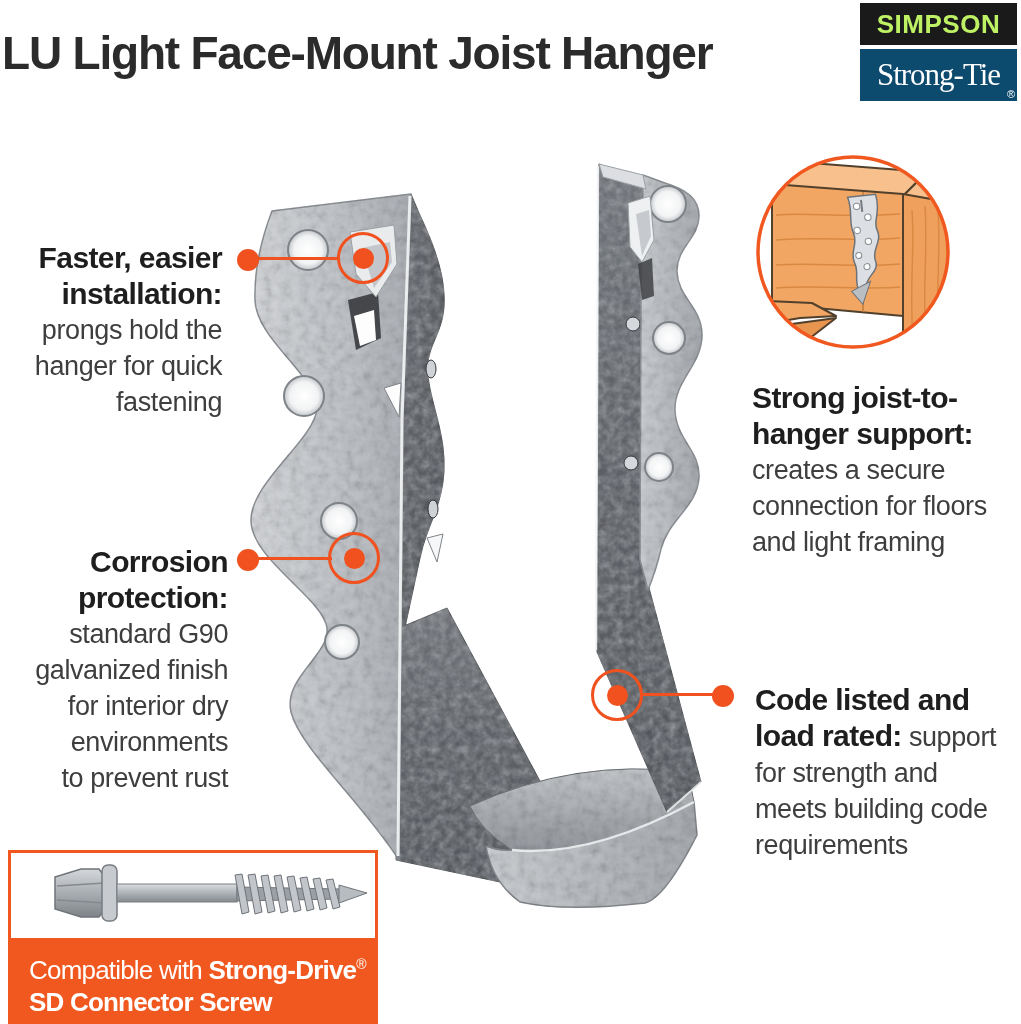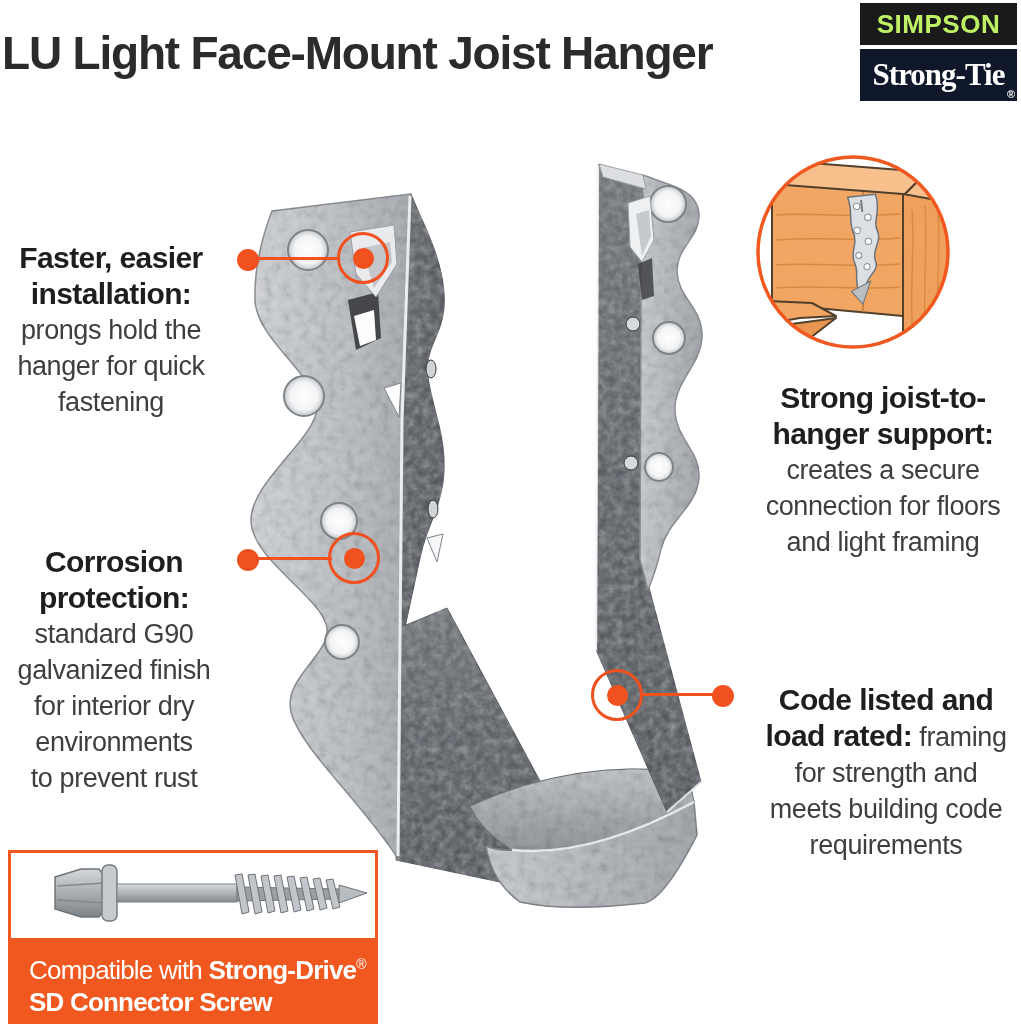--- a/index.html
+++ b/index.html
@@ -4,28 +4,28 @@
 <style>
   html,body{margin:0;padding:0;background:#fff;}
   .stage{position:relative;width:1021px;height:1024px;background:#fff;overflow:hidden;
          font-family:"Liberation Sans","DejaVu Sans",sans-serif;}
   
   .title{position:absolute;left:2px;top:26px;font-size:46px;font-weight:bold;
          letter-spacing:-1.2px;color:#2b2b2b;white-space:nowrap;}
   .logo{position:absolute;left:860px;top:3px;width:157px;}
   .logo-black{height:42px;background:#1a1a1a;color:#bef264;display:flex;align-items:center;
               justify-content:center;font-size:26px;font-weight:bold;letter-spacing:.5px;}
-  .logo-orange{margin-top:4px;height:52px;background:#0f172a;color:#fff;position:relative;
+  .logo-orange{margin-top:4px;height:52px;background:#0c4a6e;color:#fff;position:relative;
                display:flex;align-items:center;justify-content:center;
                font-family:"Liberation Serif","DejaVu Serif",serif;font-size:31px;
-               font-weight:bold;letter-spacing:-1px;}
+               font-weight:normal;letter-spacing:-1px;}
   .logo-reg{position:absolute;right:3px;bottom:1px;font-size:11px;font-family:"Liberation Sans",sans-serif;}
   
-  .co{position:absolute;text-align:center;}
-  .co.right{}
+  .co{position:absolute;}
+  .co.right{text-align:right;}
   .co .h{font-size:30px;font-weight:bold;color:#1e1e1e;line-height:36px;
          letter-spacing:-0.6px;white-space:nowrap;}
   .co .b{font-size:27px;color:#3e3e3e;line-height:36px;letter-spacing:-0.4px;white-space:nowrap;}
   .co .mix .h,.co .mix .b{display:inline;}
   .dot{position:absolute;width:22px;height:22px;border-radius:50%;background:#f0511f;}
   .cline{position:absolute;height:3px;background:#f0511f;}
   .ring{position:absolute;width:52px;height:52px;border:3.5px solid #f0511f;border-radius:50%;
         box-sizing:border-box;display:flex;align-items:center;justify-content:center;}
   .ring .dot2{width:21px;height:21px;border-radius:50%;background:#f0511f;}
   
@@ -256,21 +256,21 @@
     <div class="h">Strong joist-to-</div>
     <div class="h">hanger support:</div>
     <div class="b">creates a secure</div>
     <div class="b">connection for floors</div>
     <div class="b">and light framing</div>
   </div>
 
   <div class="co" style="left:755px;top:682px;width:262px">
     <div class="h">Code listed and</div>
     <div class="mix">
-      <span class="h">load rated:</span><span class="b"> </span><span class="b">framing</span>
+      <span class="h">load rated:</span><span class="b"> </span><span class="b">support</span>
     </div>
     <div class="b">for strength and</div>
     <div class="b">meets building code</div>
     <div class="b">requirements</div>
   </div>
 
   <div class="dot" style="left:237px;top:249px"></div>
   <div class="cline" style="left:256px;top:257px;width:84px"></div>
   <div class="ring" style="left:337px;top:232px">
       <div class="dot2"></div>

